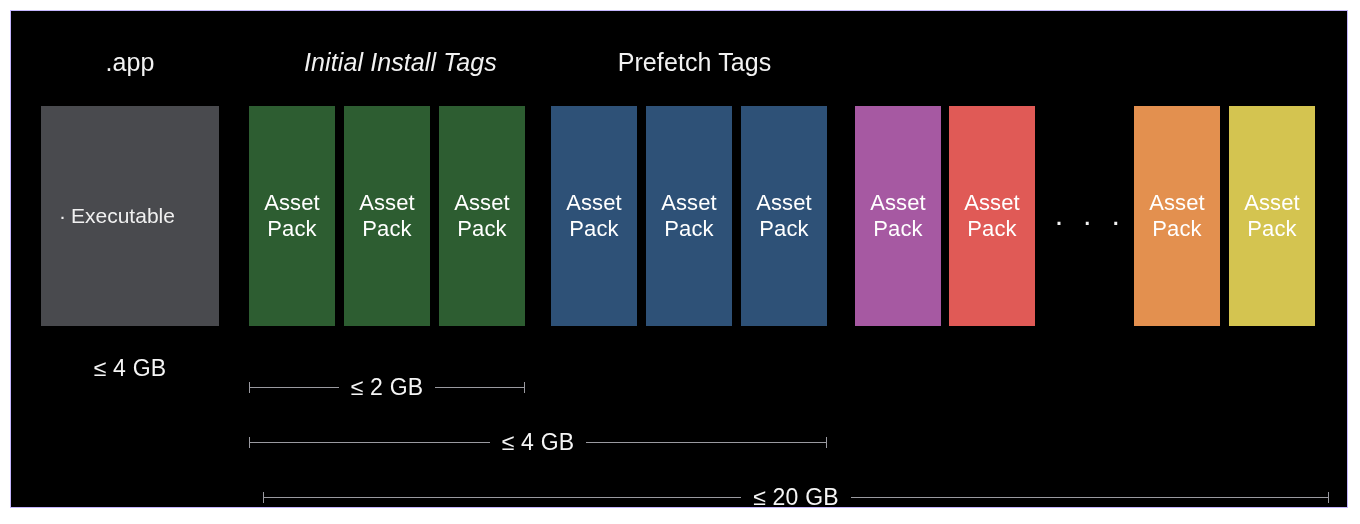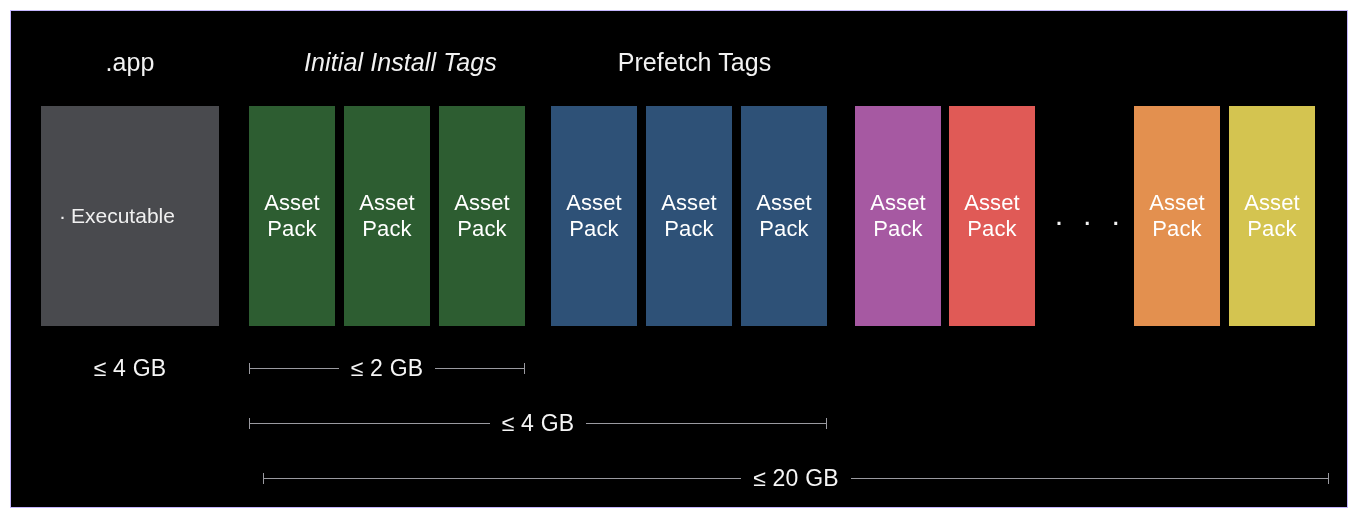--- a/index.html
+++ b/index.html
@@ -105,20 +105,21 @@
     letter-spacing: 5px;
     white-space: nowrap;
   }
 
   
   .measure {
     position: absolute;
     height: 30px;
     display: flex;
     align-items: flex-end;
+    margin-top: 19px;
   }
   .measure .m-label {
     color: #f5f5f5;
     font-size: 23px;
     line-height: 30px;
     white-space: nowrap;
     padding: 0 12px;
     letter-spacing: 0.2px;
   }
   .measure .m-arm {

